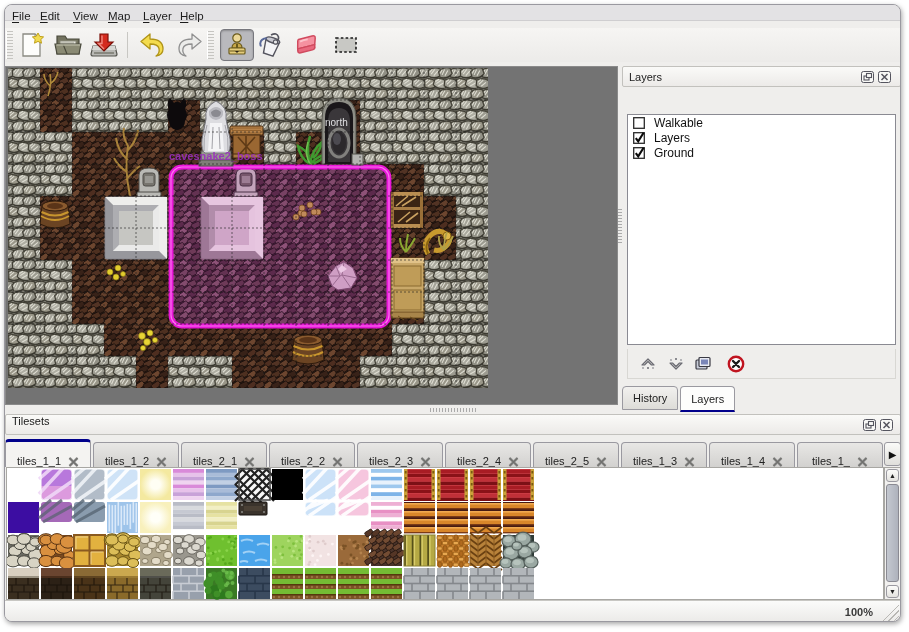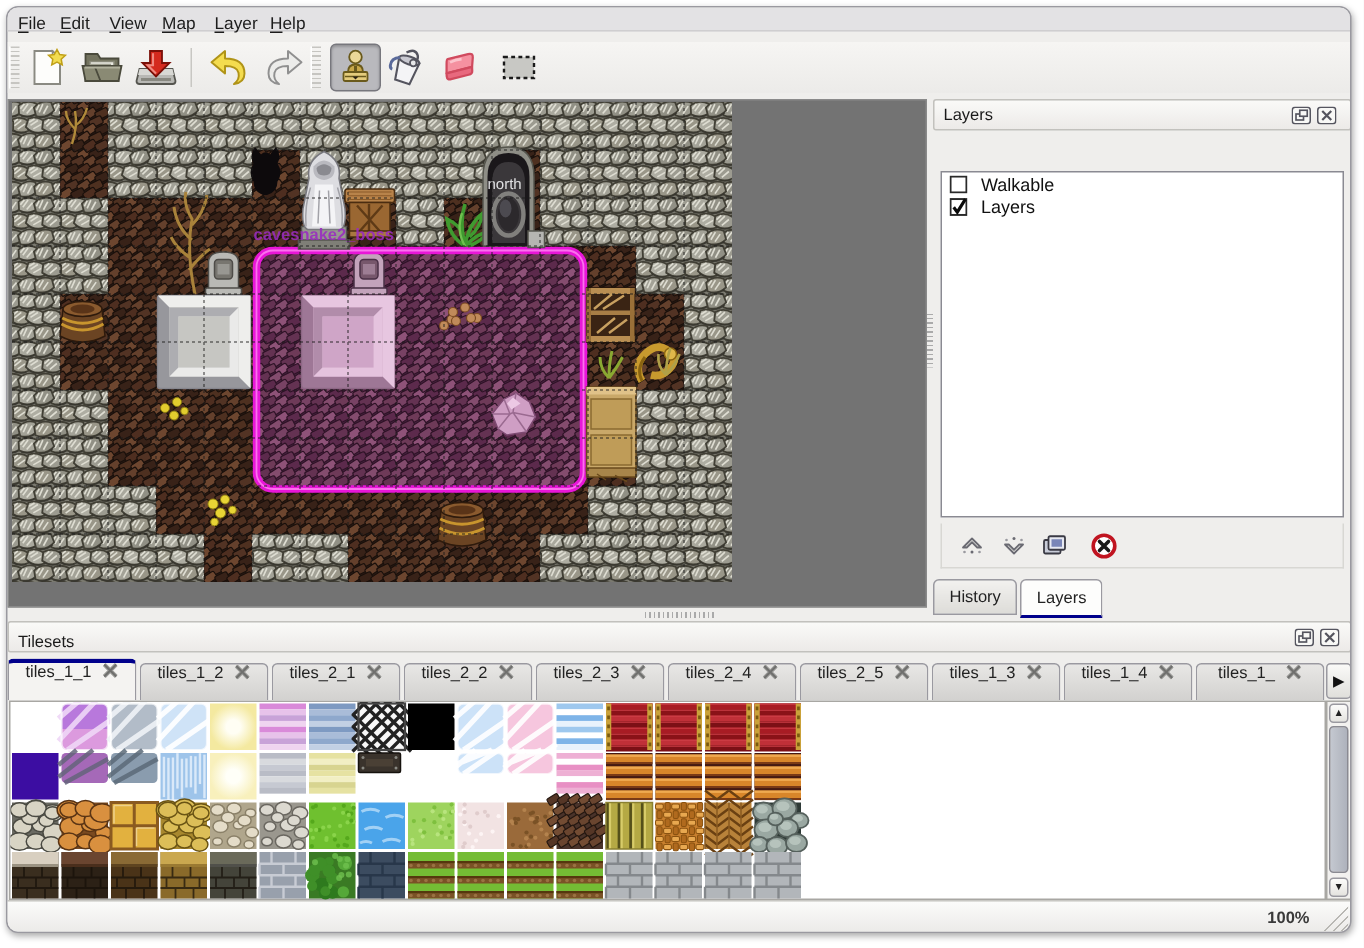--- a/index.html
+++ b/index.html
@@ -36,24 +36,24 @@
 .lrow.sel { background:#00008b; color:#fff; }
 #layerbtns { position:absolute; left:5px; top:283px; width:269px; height:30px; border:1px solid #d8d7d3; border-top:none; background:#efeeec;
   display:flex; align-items:center; gap:9.5px; padding-left:11px; }
 #ptabs { position:absolute; left:0px; top:320px; height:26px; display:flex; }
 .ptab { height:24px; padding:0 10px; font-size:11px; color:#222; display:flex; align-items:center;
   background:linear-gradient(#f2f1ef,#dddcd8); border:1px solid #9a99a0; border-radius:4px 4px 0 0; margin-right:2px; }
 .ptab.active { background:#fdfdfc; border-bottom:2px solid #00008b; height:26px; }
 
 #bottompanel { position:absolute; left:0px; top:409px; width:896px; height:208px; }
 #btitle { position:relative; height:21px; background:linear-gradient(#fafaf8,#eceae8); border:1px solid #c2c1bd; border-radius:2px;
-  font-size:11px; color:#1a1a1a; display:flex; align-items:flex-end; padding:0 6px; }
+  font-size:11px; color:#1a1a1a; display:flex; align-items:flex-start; padding:0 6px; }
 #btitle .picons { position:absolute; right:7px; top:4px; display:flex; gap:4px; }
 #ttabbar { position:absolute; left:0; top:24px; width:896px; height:29px; display:flex; align-items:flex-end; overflow:hidden; padding-right:18px; }
-.ttab { flex:0 0 auto; width:86px; height:25px; margin-right:2px; display:flex; align-items:flex-start; justify-content:center;
+.ttab { flex:0 0 auto; width:86px; height:25px; margin-right:2px; display:flex; align-items:flex-end; justify-content:center;
   background:linear-gradient(#e8e7e5,#d2d1cf); border:1px solid #9a99a0; border-bottom:none; border-radius:4px 4px 0 0;
   font-size:11px; color:#222; }
 .ttab.active { height:28px; background:#f4f3f1; border-top:3px solid #00008b; }
 #tabarrow { position:absolute; right:0px; top:28px; width:17px; height:24px; background:linear-gradient(#fafaf8,#e0dfdb);
   border:1px solid #9a99a0; border-radius:3px; display:flex; align-items:center; justify-content:center; font-size:10px; color:#111; }
 #palettebox { position:absolute; left:1px; top:53px; width:878px; height:133px; background:#ffffff; border:1px solid #a8a7a3; }
 #pscroll { position:absolute; left:879px; top:53px; width:17px; height:133px; background:#f2f1ef; border:1px solid #a8a7a3; }
 #pscroll .btn { position:absolute; left:1px; width:13px; height:13px; background:linear-gradient(#fcfcfa,#e4e3df); border:1px solid #9a99a0; border-radius:3px;
   font-size:7px; color:#222; display:flex; align-items:center; justify-content:center; }
 #pscroll .thumb { position:absolute; left:1px; top:16px; width:13px; height:98px; background:linear-gradient(90deg,#c4c8d0,#aeb2bc); border:1px solid #8a8a92; border-radius:3px; }
@@ -842,20 +842,27 @@
             <rect x="0.7" y="0.7" width="10.6" height="10.6" fill="#fff" stroke="#2a2a2a" stroke-width="1.3"></rect>
           </svg>
           <span>Walkable</span>
         </div>
       <div class="lrow">
           <svg width="12" height="12" viewBox="0 0 12 12" style="flex:0 0 auto">
             <rect x="0.7" y="0.7" width="10.6" height="10.6" fill="#fff" stroke="#2a2a2a" stroke-width="1.3"></rect>
             <path d="M2.8 6.2 L5.2 9.4 L10.6 0.8" stroke="#0a0a0a" stroke-width="2.1" fill="none"></path>
           </svg>
           <span>Layers</span>
+        </div>
+      <div class="lrow">
+          <svg width="12" height="12" viewBox="0 0 12 12" style="flex:0 0 auto">
+            <rect x="0.7" y="0.7" width="10.6" height="10.6" fill="#fff" stroke="#2a2a2a" stroke-width="1.3"></rect>
+            <path d="M2.8 6.2 L5.2 9.4 L10.6 0.8" stroke="#0a0a0a" stroke-width="2.1" fill="none"></path>
+          </svg>
+          <span>Ground</span>
         </div>
     </div>
     <div id="layerbtns">
         <svg width="18" height="18" viewBox="0 0 18 18">
 <path d="M3 10 L9 4 L15 10 L12.5 10 L9 6.5 L5.5 10 Z" fill="#e8e8e4" stroke="#6a6a72" stroke-width="1.2" stroke-linejoin="round"></path>
 <circle cx="9" cy="13" r="1" fill="#6a6a72"></circle>
           <circle cx="4" cy="13" r="0.9" fill="#9a9aa0"></circle>
           <circle cx="14" cy="13" r="0.9" fill="#9a9aa0"></circle>
 </svg>
         <svg width="18" height="18" viewBox="0 0 18 18">

